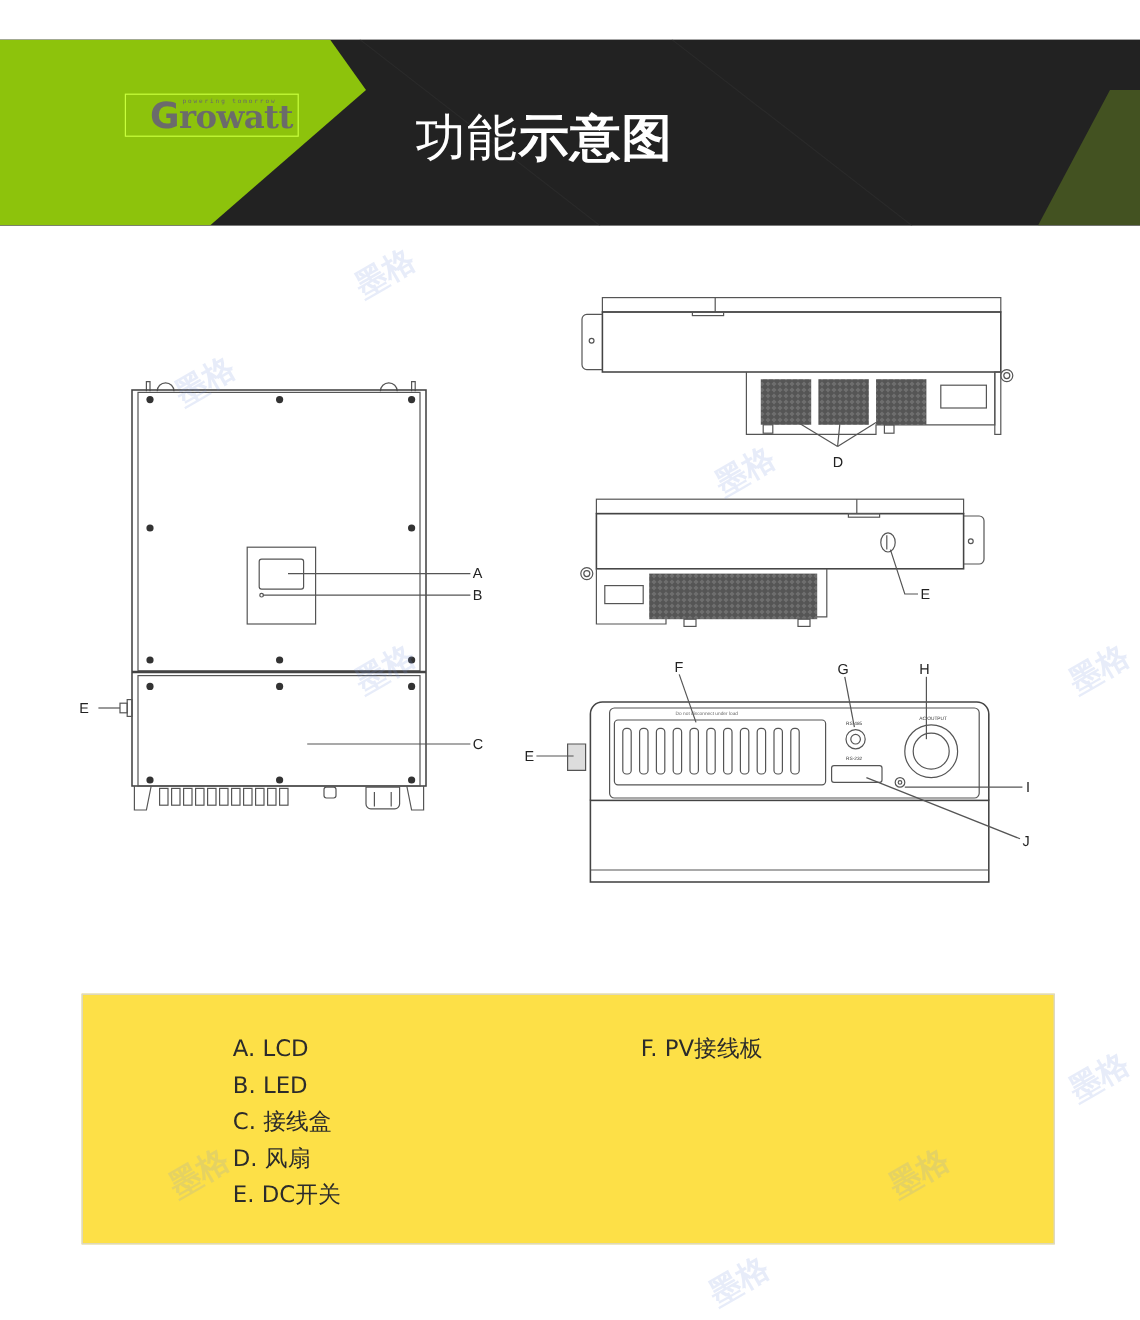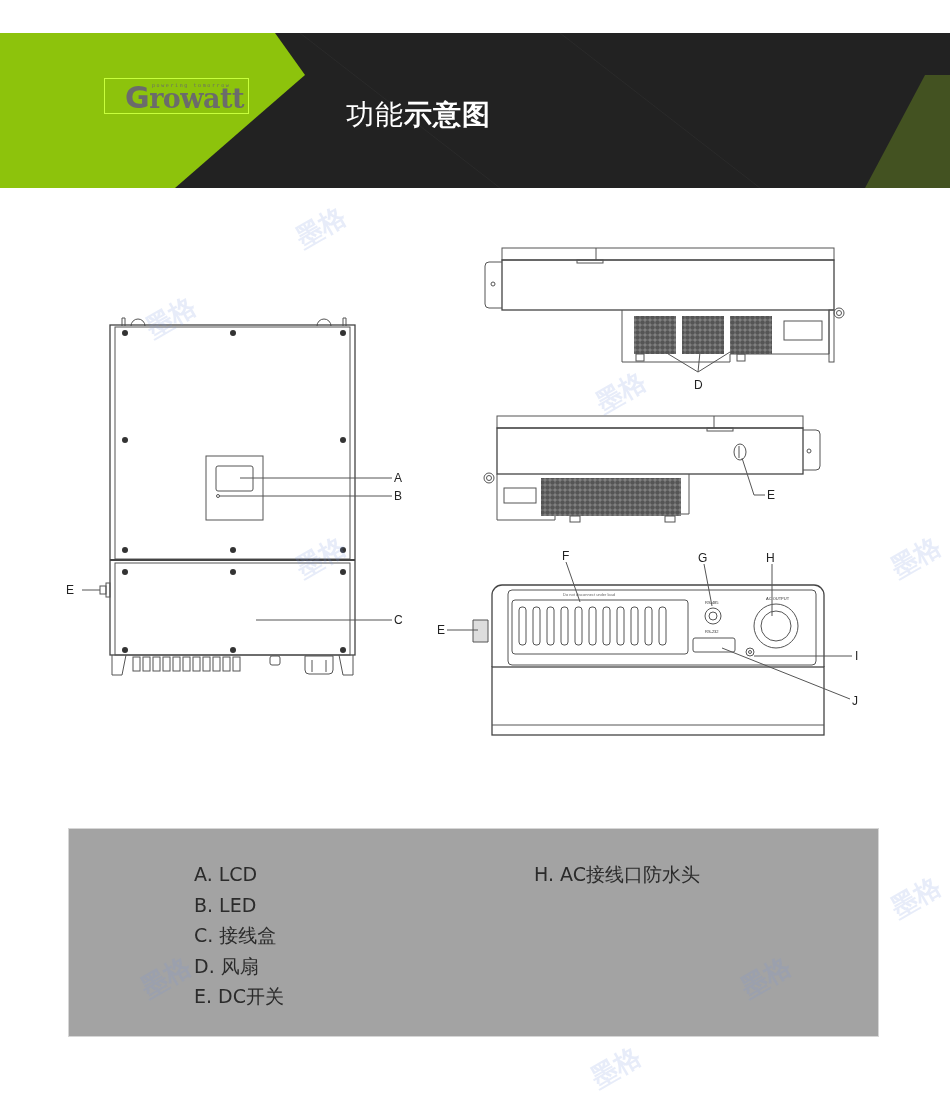--- a/index.html
+++ b/index.html
@@ -5,26 +5,26 @@
   * { box-sizing: border-box; margin: 0; padding: 0; }
   html, body { width: 950px; height: 1100px; background: #ffffff; overflow: hidden; }
   body { position: relative; font-family: "DejaVu Sans", "Liberation Sans", sans-serif; color: #333; }
 
   .banner { position: absolute; left: 0; top: 33px; width: 950px; height: 155px; background: #222222; overflow: hidden; }
   .banner svg.bg { position: absolute; left: 0; top: 0; }
   .logo-box { position: absolute; left: 104px; top: 45px; width: 145px; height: 36px; border: 1px solid #c8ff3c; }
   .logo-tag { position: absolute; left: 47px; top: 3px; font-size: 5px; letter-spacing: 1.6px; color: #6a6a6a; font-family: "DejaVu Sans Mono", monospace; }
   .logo-text { position: absolute; left: 20px; top: 4px; font-size: 27px; font-weight: bold; color: #6b6b6b; font-family: "DejaVu Serif", serif; letter-spacing: -0.5px; line-height: 30px; }
   .logo-text .big { font-family: "DejaVu Sans", sans-serif; font-size: 30px; }
-  .banner-title { position: absolute; left: 346px; top: 55px; font-size: 28px; color: #ffffff; line-height: 54px; letter-spacing: 1px; }
+  .banner-title { position: absolute; left: 346px; top: 55px; font-size: 42px; color: #ffffff; line-height: 54px; letter-spacing: 1px; }
   .banner-title .bold { font-weight: bold; }
 
   .diagram { position: absolute; left: 0; top: 190px; width: 950px; height: 620px; }
 
-  .legend-box { position: absolute; left: 68px; top: 828px; width: 811px; height: 209px; background: #a3a3a3; border: 1px solid #d6d6d6; }
+  .legend-box { position: absolute; left: 68px; top: 828px; width: 811px; height: 209px; background: #fde047; border: 1px solid #d6d6d6; }
   .legend-col { position: absolute; top: 30px; }
   .legend-col.left { left: 125px; }
   .legend-col.right { left: 465px; }
   .legend-item { font-size: 19px; line-height: 30.5px; color: #2b2b2b; white-space: nowrap; }
 
   .wm { position: absolute; color: rgba(120,150,220,0.18); font-size: 26px; font-weight: bold; transform: rotate(-30deg); pointer-events: none; }
 </style>
 </head>
 <body>
 
@@ -221,21 +221,21 @@
 
 <div class="legend-box">
   <div class="legend-col left">
     <div class="legend-item">A. LCD</div>
     <div class="legend-item">B. LED</div>
     <div class="legend-item">C. 接线盒</div>
     <div class="legend-item">D. 风扇</div>
     <div class="legend-item">E. DC开关</div>
   </div>
   <div class="legend-col right">
-    <div class="legend-item">H. AC接线口防水头</div>
+    <div class="legend-item">F. PV接线板</div>
   </div>
 </div>
 
 <div class="wm" style="left:295px;top:210px;">墨格</div>
 <div class="wm" style="left:145px;top:300px;">墨格</div>
 <div class="wm" style="left:595px;top:375px;">墨格</div>
 <div class="wm" style="left:295px;top:540px;">墨格</div>
 <div class="wm" style="left:890px;top:540px;">墨格</div>
 <div class="wm" style="left:140px;top:960px;">墨格</div>
 <div class="wm" style="left:740px;top:960px;">墨格</div>

